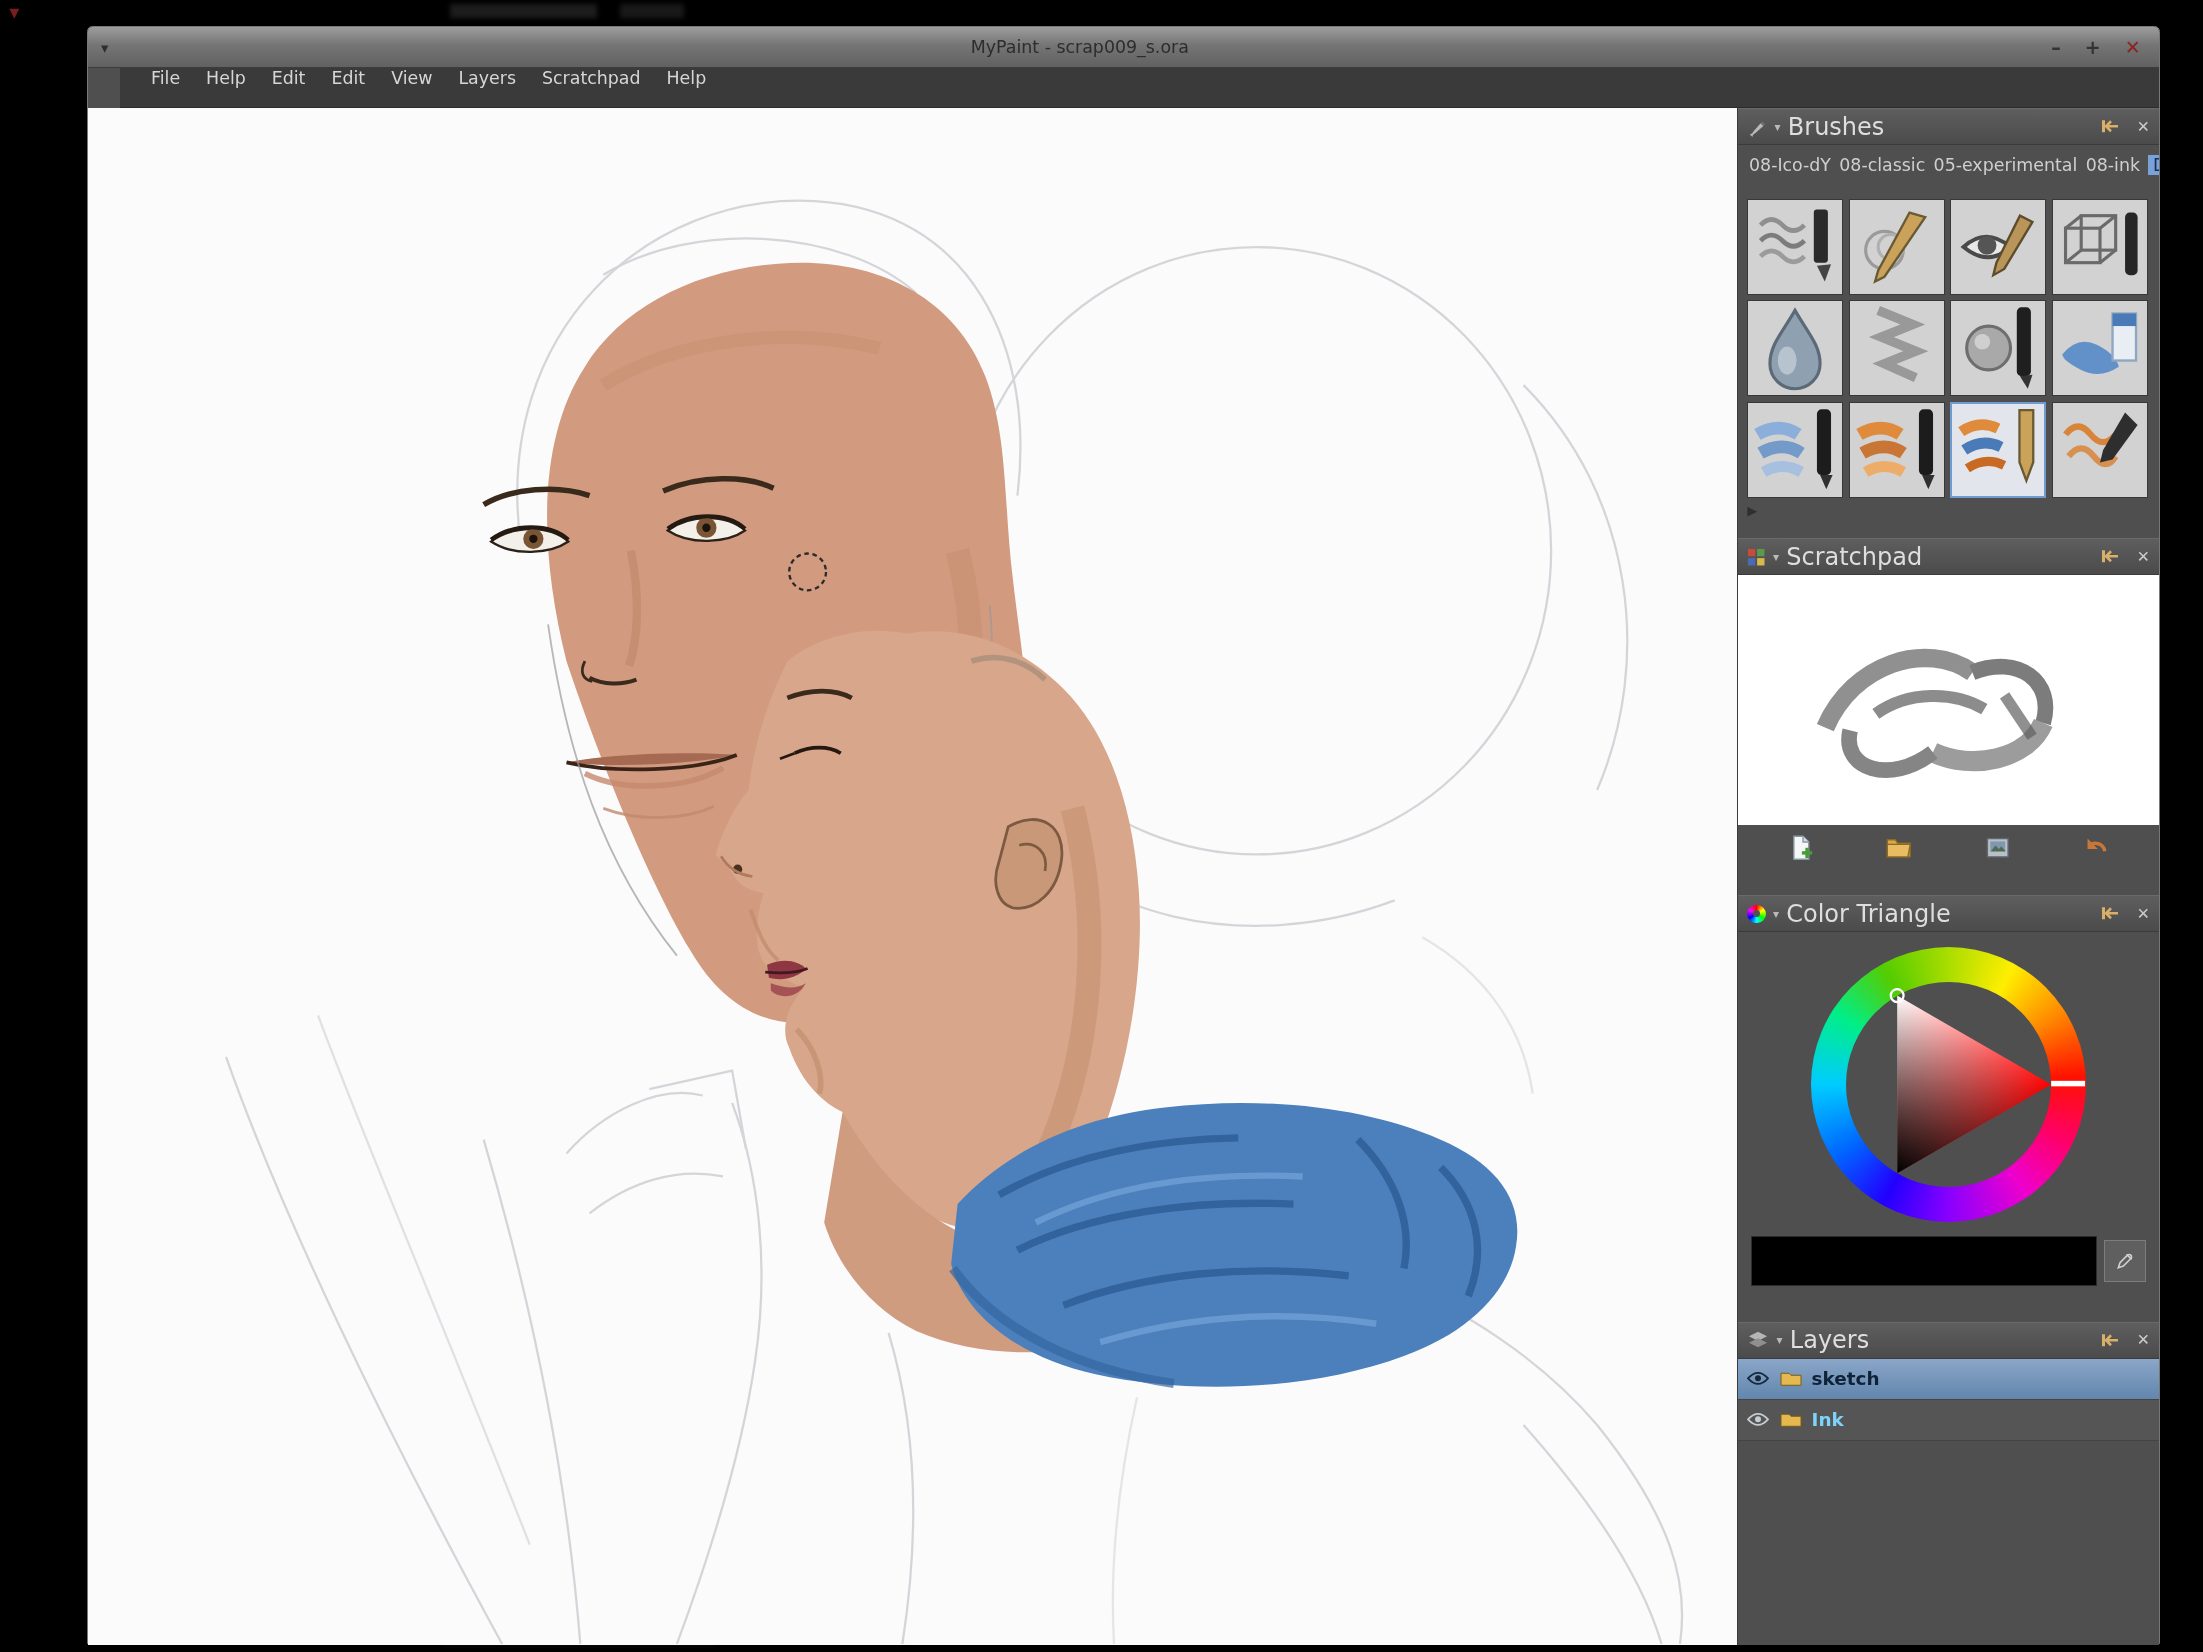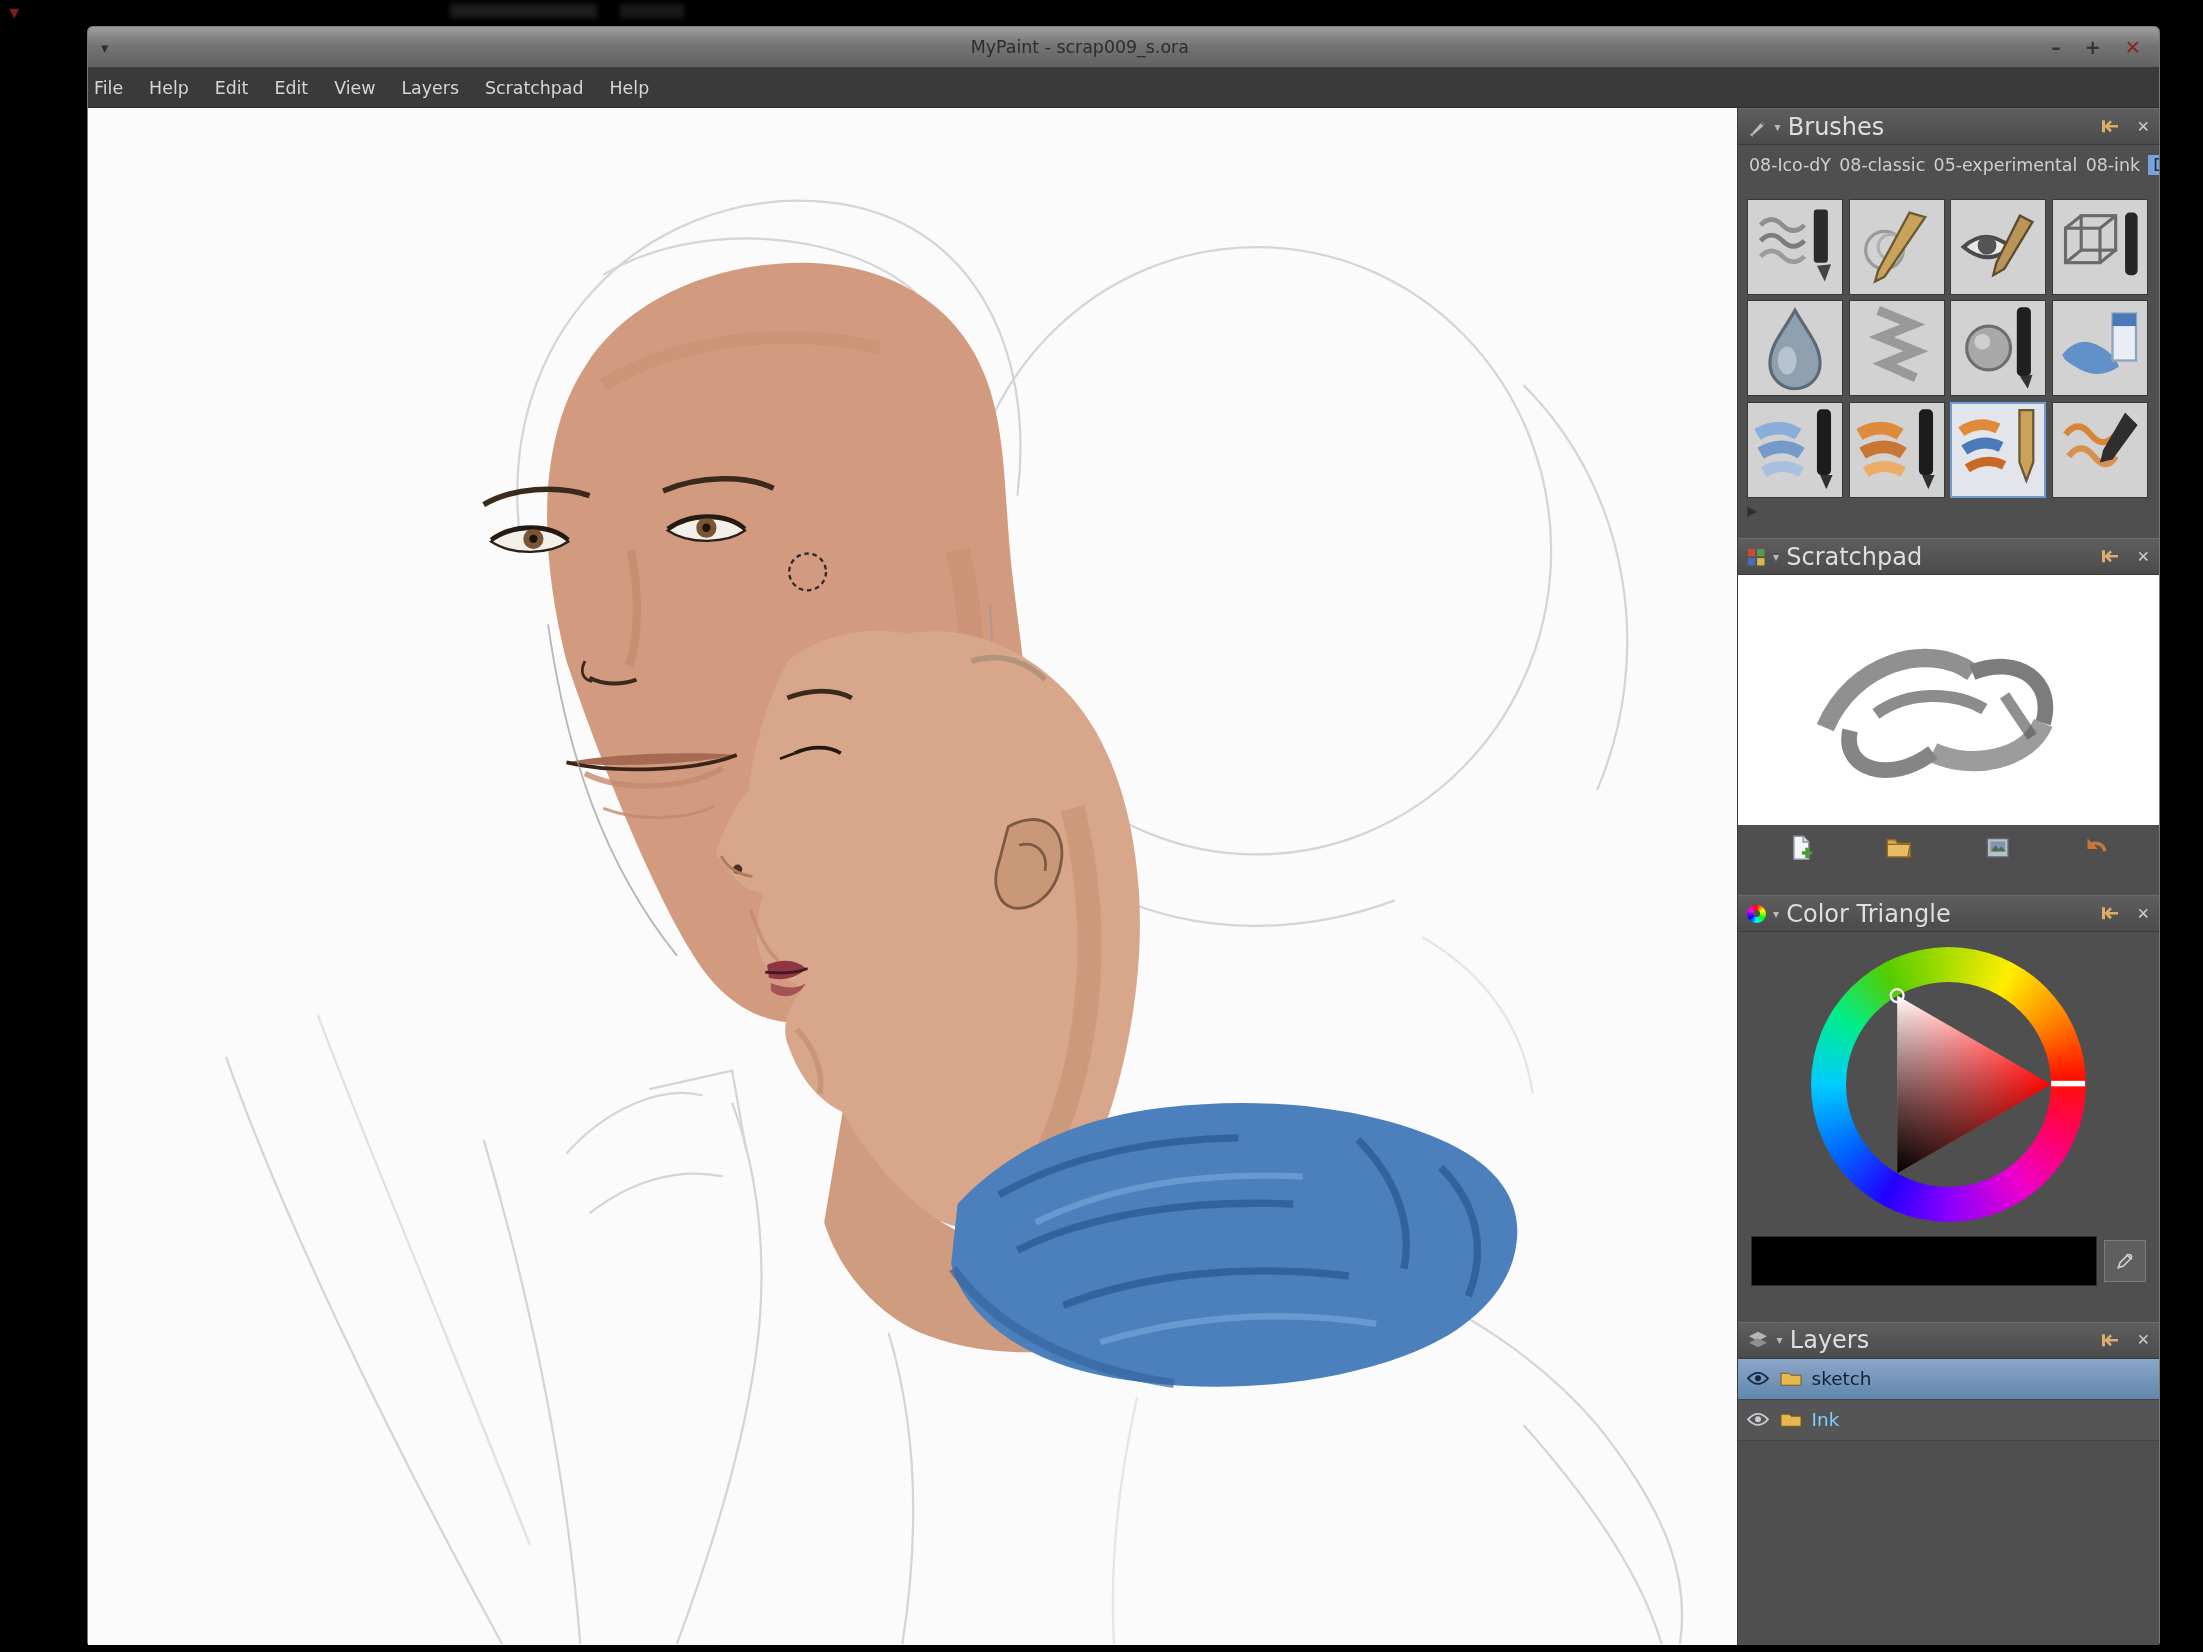--- a/index.html
+++ b/index.html
@@ -14,22 +14,22 @@
   .app-window{position:absolute;left:87px;top:26px;width:2073px;height:1618px;
     background:#4f4f4f;border:0.9px solid #787878;border-radius:5.5px 5.5px 0 0;box-sizing:border-box;}
 
   .titlebar{height:40px;border-radius:4.6px 4.6px 0 0;display:flex;align-items:center;
     background:linear-gradient(#9d9d9d,#757575 45%,#616161);border-bottom:0.9px solid #3c3c3c;}
   .titlebar .win-menu-arrow{margin-left:13px;color:#2e2e2e;font-size:14.7px;}
   .titlebar .title{flex:1;text-align:center;color:#2d2d2d;font-size:17.4px;}
   .win-controls{display:flex;gap:24px;margin-right:18.4px;font-size:19px;font-weight:bold;color:#333;}
   .win-controls .close{color:#8c2424;}
 
-  .menubar{height:39px;display:flex;align-items:center;gap:26px;padding-left:6px;
-    background:#3a3a3a;border-bottom:0.9px solid #2b2b2b;}
+  .menubar{height:39px;display:flex;gap:26px;padding-left:31px;
+    background:#3a3a3a;border-bottom:0.9px solid #2b2b2b;margin-left:32px;}
   .menubar span{color:#d6d6d6;font-size:17.4px;}
 
   .content-row{display:flex;height:1537px;}
   .canvas-area{flex:1;background:#fbfbfc;position:relative;overflow:hidden;}
   .canvas-area svg{display:block;width:100%;height:100%;}
 
   
   .dock{width:422px;background:#4f4f4f;border-left:1.8px solid #3a3a3a;box-sizing:border-box;overflow:hidden;}
   .panel-header{height:35px;display:flex;align-items:center;gap:7.3px;padding:0 9.2px;
     background:linear-gradient(#5e5e5e,#4b4b4b);border-top:0.9px solid #6a6a6a;border-bottom:0.9px solid #3b3b3b;}
@@ -63,21 +63,21 @@
   .swatch-row{display:flex;align-items:center;gap:7.3px;margin:5.5px 13px 37px 13px;height:48px;}
   .color-swatch{flex:1;height:48px;background:#000;border:0.9px solid #2c2c2c;}
   .picker-btn{width:40px;height:40px;background:#5f5f5f;border:0.9px solid #7d7d7d;
     display:flex;align-items:center;justify-content:center;}
 
   .layer-row{height:40px;display:flex;align-items:center;gap:9.2px;padding:0 9.2px;
     background:#555;border-bottom:0.9px solid #444;color:#7dd3fc;}
   .layer-row.selected{background:linear-gradient(#8aa6c8,#6286ad);color:#0e2238;}
   .layer-row .eye{width:24px;display:flex;color:#c7ccd2;}
   .layer-row.selected .eye{color:#16283c;}
-  .layer-name{font-size:18.4px;}
+  .layer-name{font-size:18.4px;font-weight:bold;}
 
   .mini-wheel{width:18.4px;height:18.4px;border-radius:50%;position:relative;
     background:conic-gradient(#f00,#ff0,#0f0,#0ff,#00f,#f0f,#f00);}
   .mini-wheel div{position:absolute;inset:5.5px;border-radius:50%;background:#525252;}
 </style>
 </head>
 <body>
 
 <div class="stage">
 

